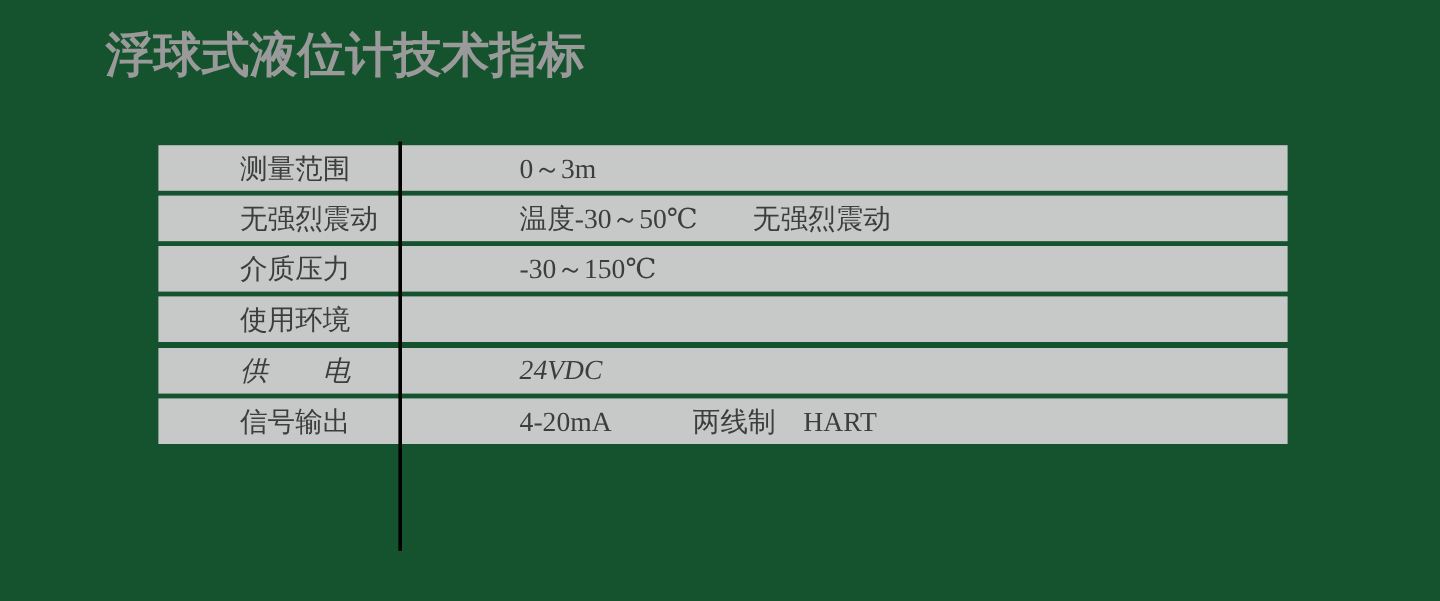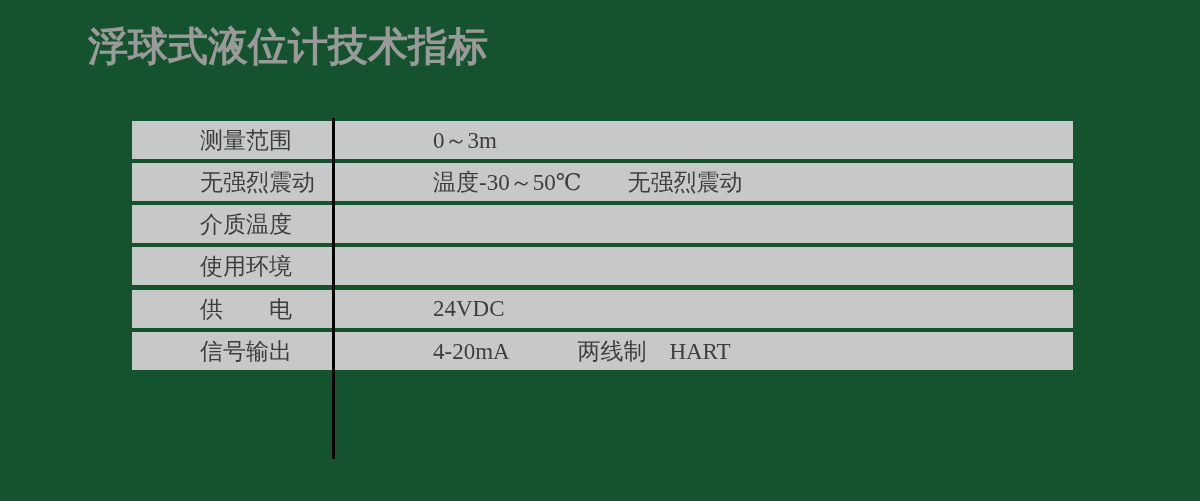--- a/index.html
+++ b/index.html
@@ -35,20 +35,21 @@
   .row {
     display: flex;
     align-items: center;
     height: 38px;
     background: #c7c8c8;
     margin-bottom: 4px;
     gap: 24px;
   }
   .row.extra-gap {
     margin-top: 5px;
+    font-style: italic;
   }
   .label-cell {
     flex: 0 0 201px;
     box-sizing: border-box;
     padding-left: 68px;
     font-size: 23px;
     color: #3d3d3d;
     white-space: pre;
   }
   .value-cell {
@@ -82,21 +83,22 @@
       <div class="value-cell">0～3m</div>
     </div>
 
 
     <div class="row">
       <div class="label-cell">无强烈震动</div>
       <div class="value-cell">温度-30～50℃　　无强烈震动</div>
     </div>
 
     <div class="row">
-      <div class="label-cell">介质温度</div>
+      <div class="label-cell">介质压力</div>
+      <div class="value-cell">-30～150℃</div>
     </div>
 
     <div class="row">
       <div class="label-cell">使用环境</div>
     </div>
 
 
     <div class="row extra-gap">
       <div class="label-cell">供　　电</div>
       <div class="value-cell">24VDC</div>

